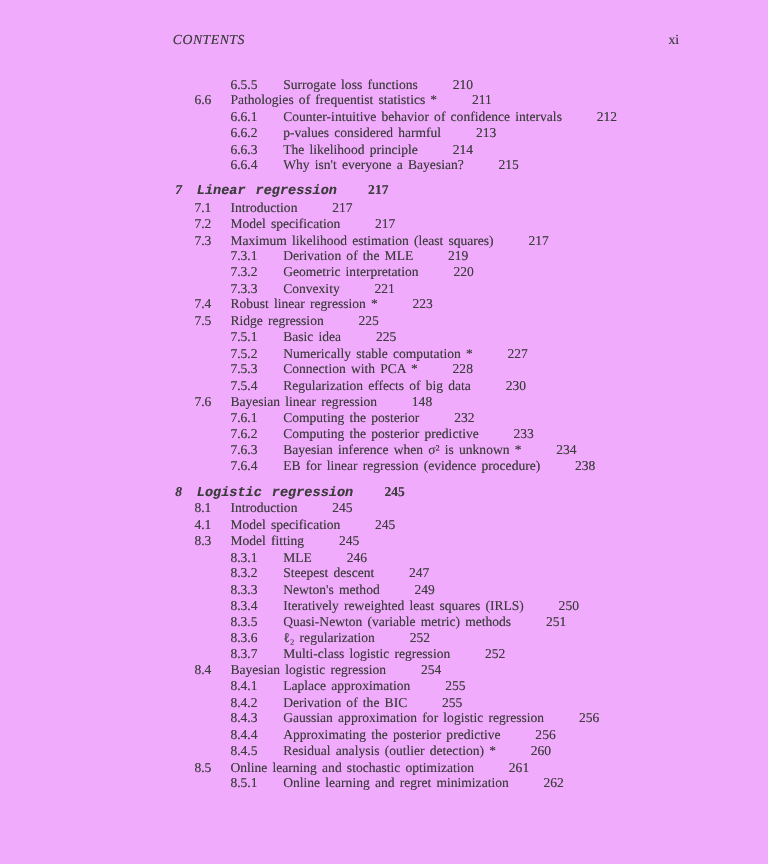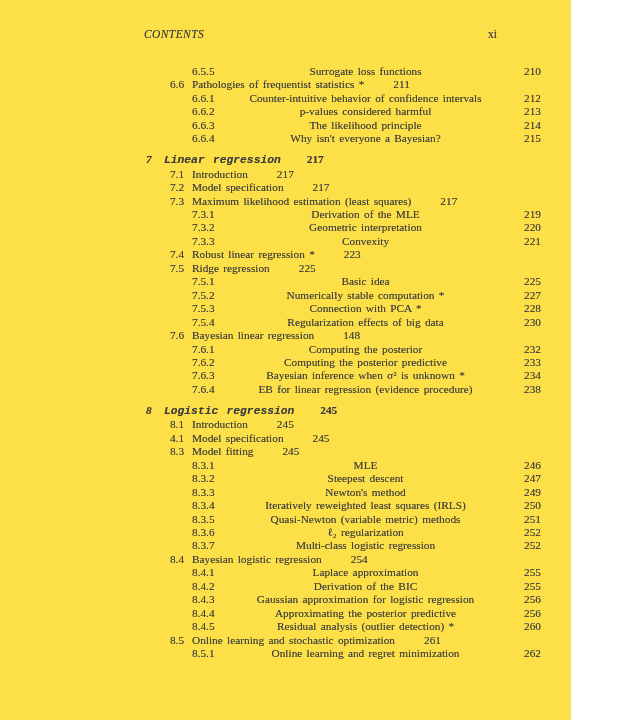--- a/index.html
+++ b/index.html
@@ -2,23 +2,23 @@
 <html><head>
 <meta charset="utf-8">
 <style>
   html, body {
     margin: 0;
     padding: 0;
     background: #ffffff;
   }
   .page {
     position: relative;
-    width: 571px;
+    width: 640px;
     height: 720px;
-    background: #fde047;
+    background: #f0abfc;
     color: #3c3c3c;
     font-family: "Liberation Serif", "DejaVu Serif", serif;
     overflow: hidden;
     text-shadow: 0 0 0.4px rgba(70,70,70,0.55);
   }
   .running-header {
     position: absolute;
     top: 28px;
     left: 144px;
     right: 74px;
@@ -53,25 +53,25 @@
   .lvl0 {
     margin-top: 7.5px;
     font-weight: bold;
     padding-left: 3px;
   }
   .lvl0 .num   { width: 18px; font-style: italic; }
   .lvl0 .title { font-style: italic; font-family: Liberation Mono, monospace; }
   .lvl0 .pg    { margin-left: 26px; }
 
   
-  .lvl1 { padding-left: 19px; text-align: center; }
+  .lvl1 { padding-left: 19px; }
   .lvl1 .num { width: 30px; }
 
   
-  .lvl2 { padding-left: 49px; justify-content: space-between; }
+  .lvl2 { padding-left: 49px; }
   .lvl2 .num { width: 44px; }
 </style>
 </head>
 <body>
 
 <div class="page">
 
   <div class="running-header">
     <span class="book-part">CONTENTS</span>
     <span class="folio">xi</span>

